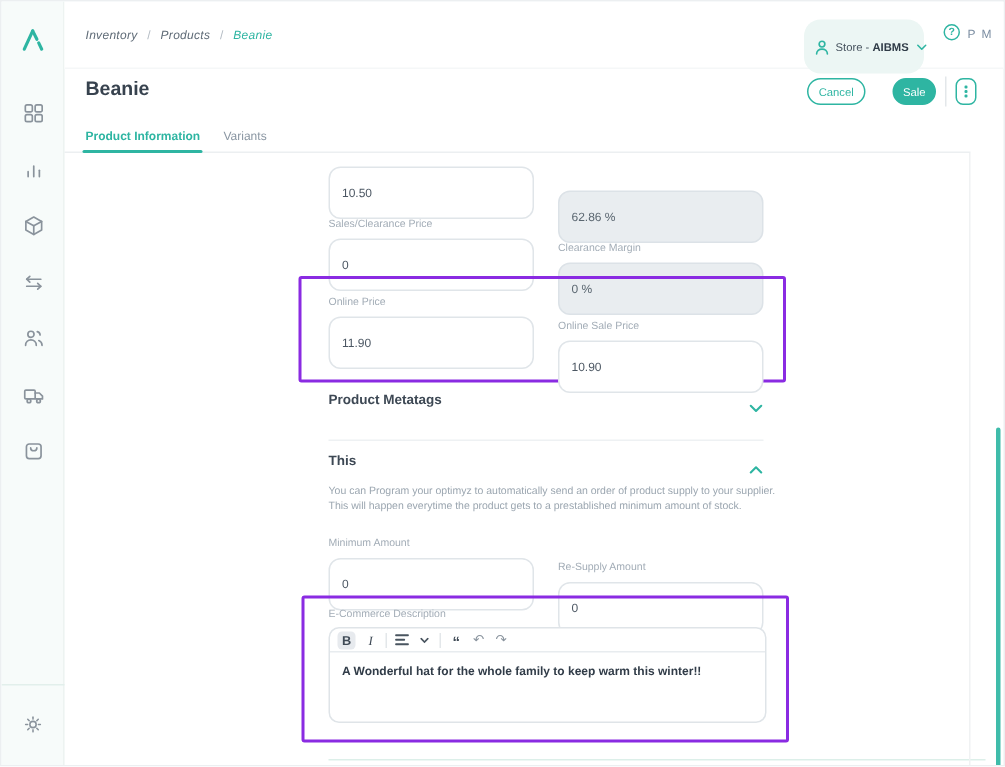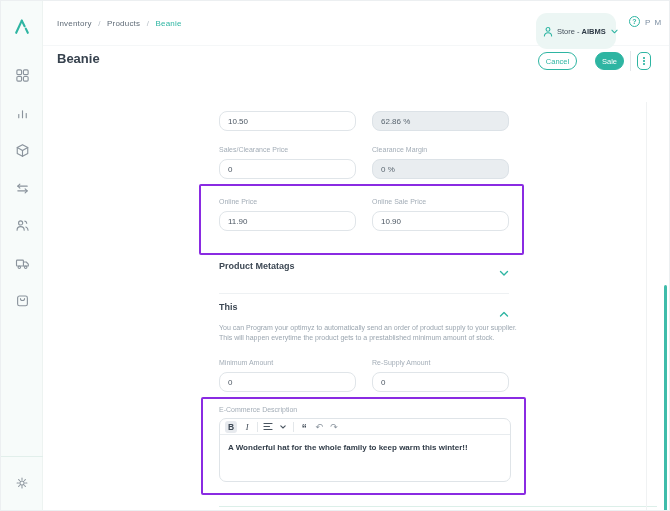--- a/index.html
+++ b/index.html
@@ -16,21 +16,21 @@
   .nav-ic { position:absolute; left:0; width:42px; height:20px;
             display:flex; align-items:center; justify-content:center; cursor:pointer; }
   .nav-ic svg { stroke:#8a939c; fill:none; stroke-width:1.2; stroke-linecap:round; stroke-linejoin:round; }
   .sidebar-divider { position:absolute; left:0; top:455px; width:42px; border-top:1px solid #e2efeb; }
 
   
   .topbar { position:absolute; left:42px; top:0; width:628px; height:45px; background:#fff;
             border-bottom:1px solid #f5f7f8; }
   .breadcrumb { position:absolute; left:14px; top:18px; font-size:8px; color:#5f6b77; letter-spacing:.2px; }
   .breadcrumb .sep { color:#b4bcc4; margin:0 4px; }
-  .crumb { cursor:pointer; }
+  .crumb { cursor:pointer;font-style:italic; }
   .crumb-active { color:#2eb5a2; }
   .store-pill { position:absolute; left:493px; top:12px; width:80px; height:36px;
                 background:#ecf6f4; border-radius:11px; display:flex; align-items:center;
                 padding:0 7px; cursor:pointer; }
   .store-pill svg { flex:0 0 auto; }
   .store-txt { font-size:7.5px; color:#44505c; margin-left:4px; white-space:nowrap; }
   .store-name { font-weight:bold; color:#2f3b47; }
   .help-circle { position:absolute; left:586px; top:15px; width:11px; height:11px; border:1px solid #2eb5a2;
                  border-radius:50%; color:#2eb5a2; font-size:7px; font-weight:bold; display:flex;
                  align-items:center; justify-content:center; cursor:pointer; }
@@ -51,25 +51,25 @@
   
   .tabbar { position:absolute; left:42px; top:82px; width:604px; height:19px; border-bottom:1px solid #eceff1; }
   .tab { position:absolute; top:3px; font-size:8px; cursor:pointer; white-space:nowrap; }
   .tab-active { left:14px; color:#2eb5a2; font-weight:bold; }
   .tab-active::after { content:""; position:absolute; left:-2px; right:-2px; bottom:-7px; height:2px;
                        background:#2eb5a2; border-radius:1px; }
   .tab-idle { left:106px; color:#8b97a3; }
 
   
   .lbl { position:absolute; font-size:7px; color:#a3adb7; white-space:nowrap; }
-  .inp { position:absolute; width:137px; height:20px; border:1px solid #e0e5e9; border-radius:8px;
+  .inp { position:absolute; width:137px; height:35px; border:1px solid #e0e5e9; border-radius:8px;
          background:#fff; font-size:8px; color:#4c5763; padding:0 8px;
          font-family:"Liberation Sans","DejaVu Sans",sans-serif; outline:none; }
   .inp-dis { background:#e9edf0; border-color:#dce2e7; color:#5a6670; }
-  .col1 { left:218px; } .col2 { left:371px; }
+  .col1 { left:218px; } .col2 { left:371px;margin-top:16px; }
 
   .hl-box { position:absolute; border:2px solid #8a2be2; border-radius:2px; pointer-events:none; }
   .hl-1 { left:198px; top:183px; width:325px; height:71px; }
   .hl-2 { left:200px; top:396px; width:325px; height:98px; }
 
   .section-h { position:absolute; left:218px; font-size:9px; font-weight:bold; color:#3d4854; }
   .chev { position:absolute; left:498px; width:10px; height:8px; cursor:pointer; }
   .chev svg { stroke:#2eb5a2; fill:none; stroke-width:1.4; stroke-linecap:round; stroke-linejoin:round; }
   .form-divider { position:absolute; left:218px; top:292px; width:290px; border-top:1px solid #eef1f3; }
   .para { position:absolute; left:218px; top:322px; width:300px; font-size:7px; line-height:9.5px; color:#9ba6b0; }
@@ -214,20 +214,24 @@
   <div class="page-title">Beanie</div>
   <div class="btn btn-cancel">Cancel</div>
   <div class="btn btn-save">Sale</div>
   <div class="hdr-divider"></div>
   <div class="btn-kebab">
       <i></i>
       <i></i>
       <i></i>
     </div>
 
+  <div class="tabbar">
+    <div class="tab tab-active">Product Information</div>
+    <div class="tab tab-idle">Variants</div>
+  </div>
 
   <input class="inp col1" style="top: 110px;" readonly="" value="10.50">
   <input class="inp inp-dis col2" style="top: 110px;" readonly="" value="62.86 %">
 
   <div class="lbl col1" style="top:145px">Sales/Clearance Price</div>
   <div class="lbl col2" style="top:145px">Clearance Margin</div>
   <input class="inp col1" style="top: 158px;" readonly="" value="0">
   <input class="inp inp-dis col2" style="top: 158px;" readonly="" value="0 %">
 
   <div class="hl-box hl-1"></div>

